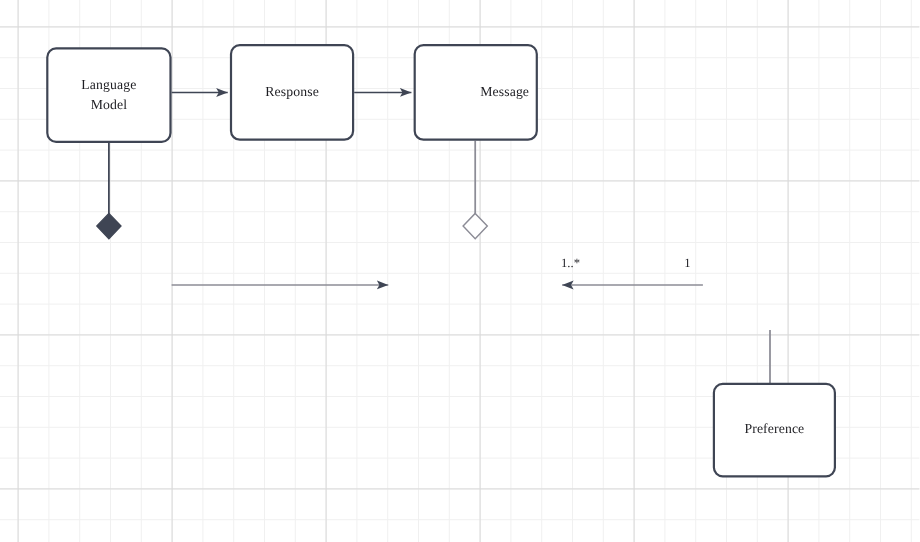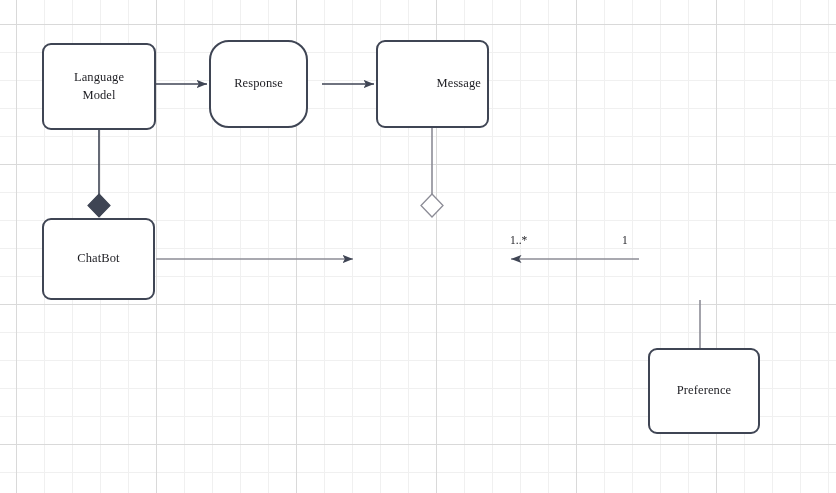--- a/index.html
+++ b/index.html
@@ -110,31 +110,28 @@
     <g>
       <line x1="700" y1="300" x2="700" y2="349" stroke="#8c8c96" stroke-width="1.6"></line>
     </g>
   </svg>
 
   <div class="node" style="left:42px; top:43px; width:114px; height:87px;">
     <span class="node-label">Language
 Model</span>
   </div>
 
-  <div class="node" style="left:209px; top:40px; width:99px; height:88px;border-radius:20px;">
+  <div class="node" style="left:209px; top:40px; width:113px; height:88px;">
     <span class="node-label">Response</span>
   </div>
 
   <div class="node" style="left:376px; top:40px; width:113px; height:88px;justify-content:flex-end;">
     <span class="node-label">Message</span>
   </div>
 
-  <div class="node" style="left:42px; top:218px; width:113px; height:82px;">
-    <span class="node-label">ChatBot</span>
-  </div>
 
 
 
   <div class="node" style="left:648px; top:348px; width:112px; height:86px;">
     <span class="node-label">Preference</span>
   </div>
 
   <div class="edge-label" style="left:510px; top:234px;">1..*</div>
 
   <div class="edge-label" style="left:622px; top:234px;">1</div>

